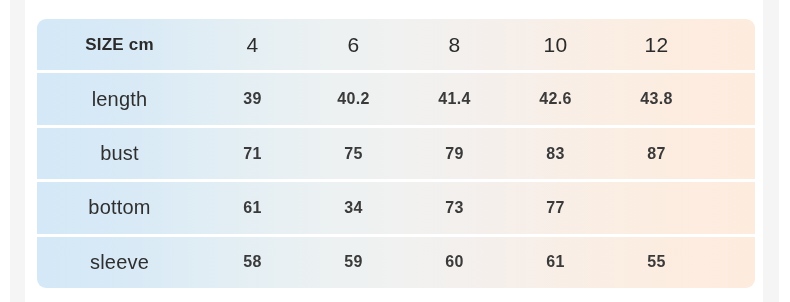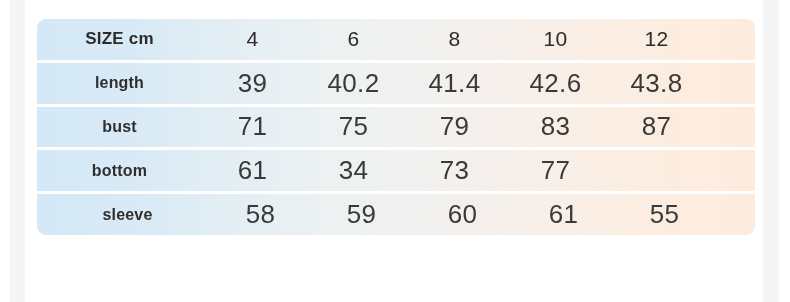--- a/index.html
+++ b/index.html
@@ -23,21 +23,21 @@
     background: #f5f5f5;
   }
   .edge-band.left  { left: 10px;  width: 15px; }
   .edge-band.right { left: 763px; width: 16px; }
 
   .size-chart {
     position: absolute;
     left: 37px;
     top: 19px;
     width: 718px;
-    height: 216px;
+    height: 269px;
     display: flex;
     flex-direction: column;
     border-radius: 9px;
     overflow: hidden;
   }
 
   .chart-row {
     flex: 1 1 0;
     display: flex;
     align-items: center;
@@ -48,45 +48,45 @@
         #e2eef4 26%,
         #ecf1f2 40%,
         #f1f1f0 52%,
         #f5efeb 64%,
         #faeee4 78%,
         #fdecdf 92%,
         #fdebde 100%);
     border-bottom: 3px solid #ffffff;
     box-sizing: border-box;
   }
-  .chart-row:last-child { border-bottom: none; padding-left: 8px; }
+  .chart-row:last-child { border-bottom: none; }
 
   .chart-row.header-row .cell-label,
   .chart-row.header-row .cell-value {
     font-weight: bold;
     font-size: 17px;
     color: #2b2b2b;
   }
 
   .cell-label {
     width: 165px;
     flex: 0 0 165px;
     text-align: center;
-    font-size: 16px;
-    font-weight: bold;
+    font-size: 20px;
+    font-weight: normal;
     color: #2f2f2f;
     letter-spacing: 0.2px;
   }
 
   .cell-value {
     width: 101px;
     flex: 0 0 101px;
     text-align: center;
-    font-size: 26px;
-    font-weight: normal;
+    font-size: 16px;
+    font-weight: bold;
     color: #3a3a3a;
     letter-spacing: 0.3px;
   }
 
   .chart-row.header-row .cell-value {
     font-size: 21px;
     font-weight: normal;
     color: #2b2b2b;
   }
 

